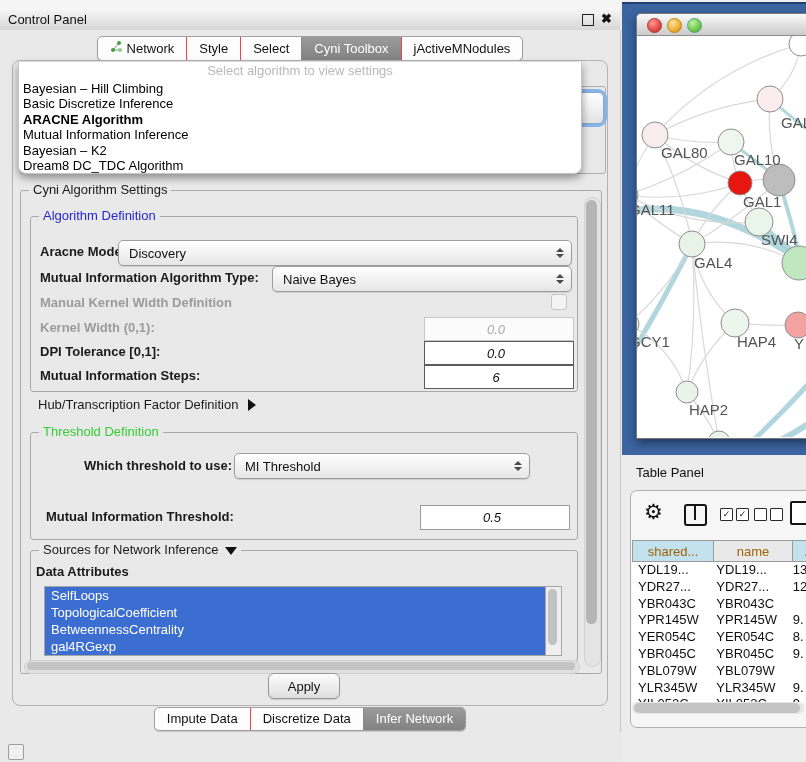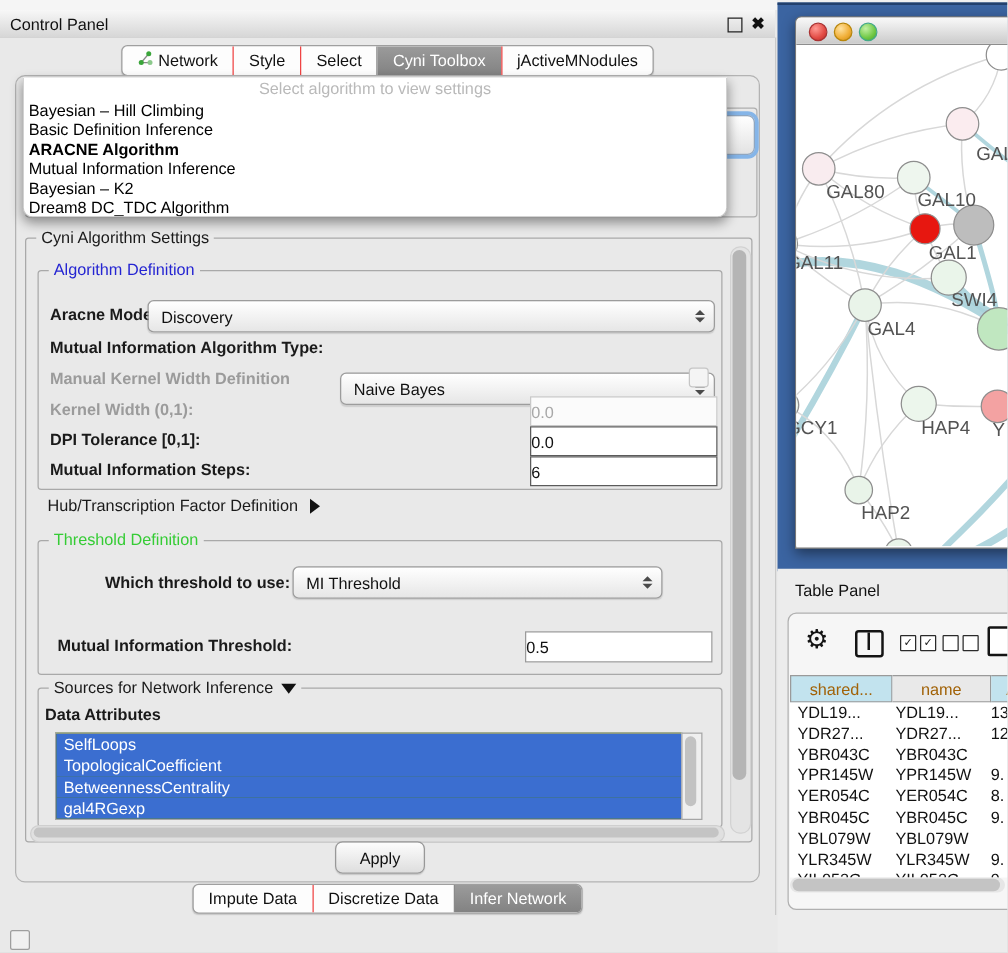--- a/index.html
+++ b/index.html
@@ -45,21 +45,21 @@
   .legend.green{color:#35cc35;}
   
   .combo{background:linear-gradient(#ffffff,#e6e6e6);border:1px solid #9c9c9c;border-radius:5px;
      display:flex;align-items:center;box-shadow:0 1px 1px rgba(0,0,0,.12);}
   .combo .val{margin-left:10px;font-size:13px;color:#111;}
   .spin{position:absolute;right:7px;top:50%;transform:translateY(-50%);display:flex;flex-direction:column;gap:2px;}
   .spin i{display:block;width:0;height:0;border-left:4px solid transparent;border-right:4px solid transparent;}
   .spin .up{border-bottom:4px solid #4a4a4a;}
   .spin .dn{border-top:4px solid #4a4a4a;}
   .field{background:#fff;border:1px solid #5b5b5b;font-size:13px;text-align:right;
-     display:flex;align-items:center;justify-content:flex-start;padding-right:6px;color:#111;}
+     display:flex;align-items:center;justify-content:center;padding-right:6px;color:#111;font-style:italic;}
   .field.disabled{border:1px solid #c8c8c8;background:#fbfbfb;color:#a8a8a8;}
   .checkbox{width:14px;height:14px;border:1px solid #c6c6c6;border-radius:3px;background:#f4f4f4;}
   
   .tri-right{display:inline-block;width:0;height:0;border-top:6px solid transparent;
      border-bottom:6px solid transparent;border-left:8px solid #111;margin-left:10px;}
   .tri-down{display:inline-block;width:0;height:0;border-left:6px solid transparent;
      border-right:6px solid transparent;border-top:8px solid #111;margin-left:6px;vertical-align:middle;}
   
   .attr-list{left:44px;top:586px;width:501px;height:68px;background:#4d7c0f;border:1px solid #a5a5a5;border-right:none;overflow:hidden;}
   .attr-item{height:17px;line-height:17px;background:#3b6ed0;color:#fff;font-size:13px;padding-left:6px;white-space:nowrap;}
@@ -157,21 +157,21 @@
 
   <div class="abs main-panel"></div>
 
   <div class="abs inference-box"></div>
   <div class="abs combo-frag"></div>
 
   <div class="abs popup">
     <div class="popup-hint">Select algorithm to view settings</div>
     <div id="algo-list">
         <div class="algo-item">Bayesian – Hill Climbing</div>
-        <div class="algo-item">Basic Definition Inference</div>
+        <div class="algo-item">Basic Discretize Inference</div>
         <div class="algo-item bold">ARACNE Algorithm</div>
         <div class="algo-item">Mutual Information Inference</div>
         <div class="algo-item">Bayesian – K2</div>
         <div class="algo-item">Dream8 DC_TDC Algorithm</div>
       </div>
   </div>
 
   <div class="abs groupbox" style="left:20px;top:190px;width:580px;height:482px;">
     <span class="legend">Cyni Algorithm Settings</span>
   </div>
@@ -184,21 +184,21 @@
   </div>
   <span class="abs lbl bold" style="left:40px;top:244px;">Aracne Mode:</span>
   <div class="abs combo" style="left:118px;top:240px;width:452px;height:24px;">
     <span class="val">Discovery</span>
     <span class="spin">
         <i class="up"></i>
         <i class="dn"></i>
       </span>
   </div>
   <span class="abs lbl bold" style="left:40px;top:270px;">Mutual Information Algorithm Type:</span>
-  <div class="abs combo" style="left:272px;top:266px;width:298px;height:24px;margin-top:32px;">
+  <div class="abs combo" style="left:272px;top:266px;width:298px;height:24px;">
     <span class="val">Naive Bayes</span>
     <span class="spin">
         <i class="up"></i>
         <i class="dn"></i>
       </span>
   </div>
   <span class="abs lbl bold grayed" style="left:40px;top:295px;">Manual Kernel Width Definition</span>
   <div class="abs checkbox" style="left:551px;top:294px;"></div>
   <span class="abs lbl bold grayed" style="left:40px;top:320px;">Kernel Width (0,1):</span>
   <div class="abs field disabled" style="left:424px;top:317px;width:142px;height:22px;">

